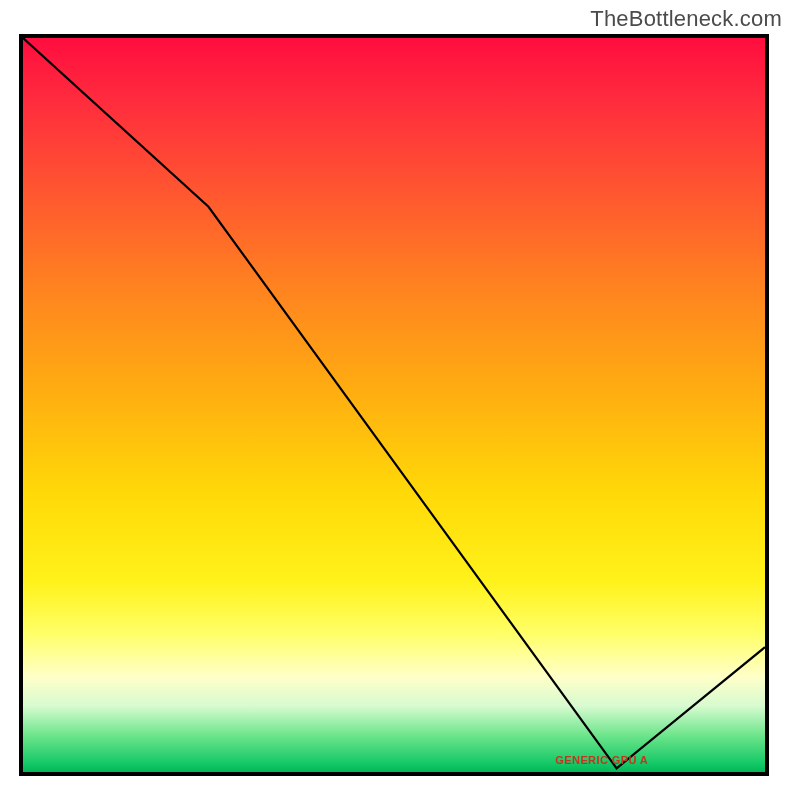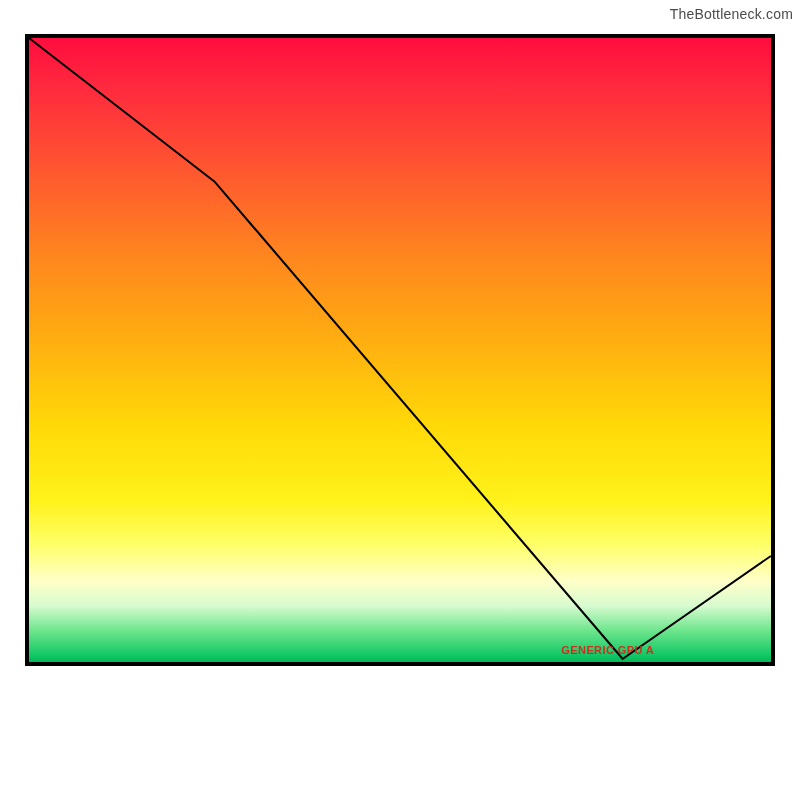--- a/index.html
+++ b/index.html
@@ -11,32 +11,32 @@
     font-family: Arial, Helvetica, sans-serif;
   }
   .wrap {
     position: relative;
     width: 800px;
     height: 800px;
   }
   .attribution {
     position: absolute;
     top: 6px;
-    right: 7px;
+    right: 18px;
     color: #4b4b4b;
-    font-size: 14px;
+    font-size: 22px;
     font-weight: 500;
     letter-spacing: 0.2px;
   }
   .plot-frame {
     position: absolute;
-    left: 25px;
+    left: 19px;
     top: 34px;
     width: 750px;
-    height: 632px;
+    height: 742px;
     border: 4px solid #000;
     box-sizing: border-box;
     overflow: hidden;
   }
   .gradient-bg {
     position: absolute;
     inset: 0;
     background: linear-gradient(
       to bottom,
       #ff0d3f 0%,

